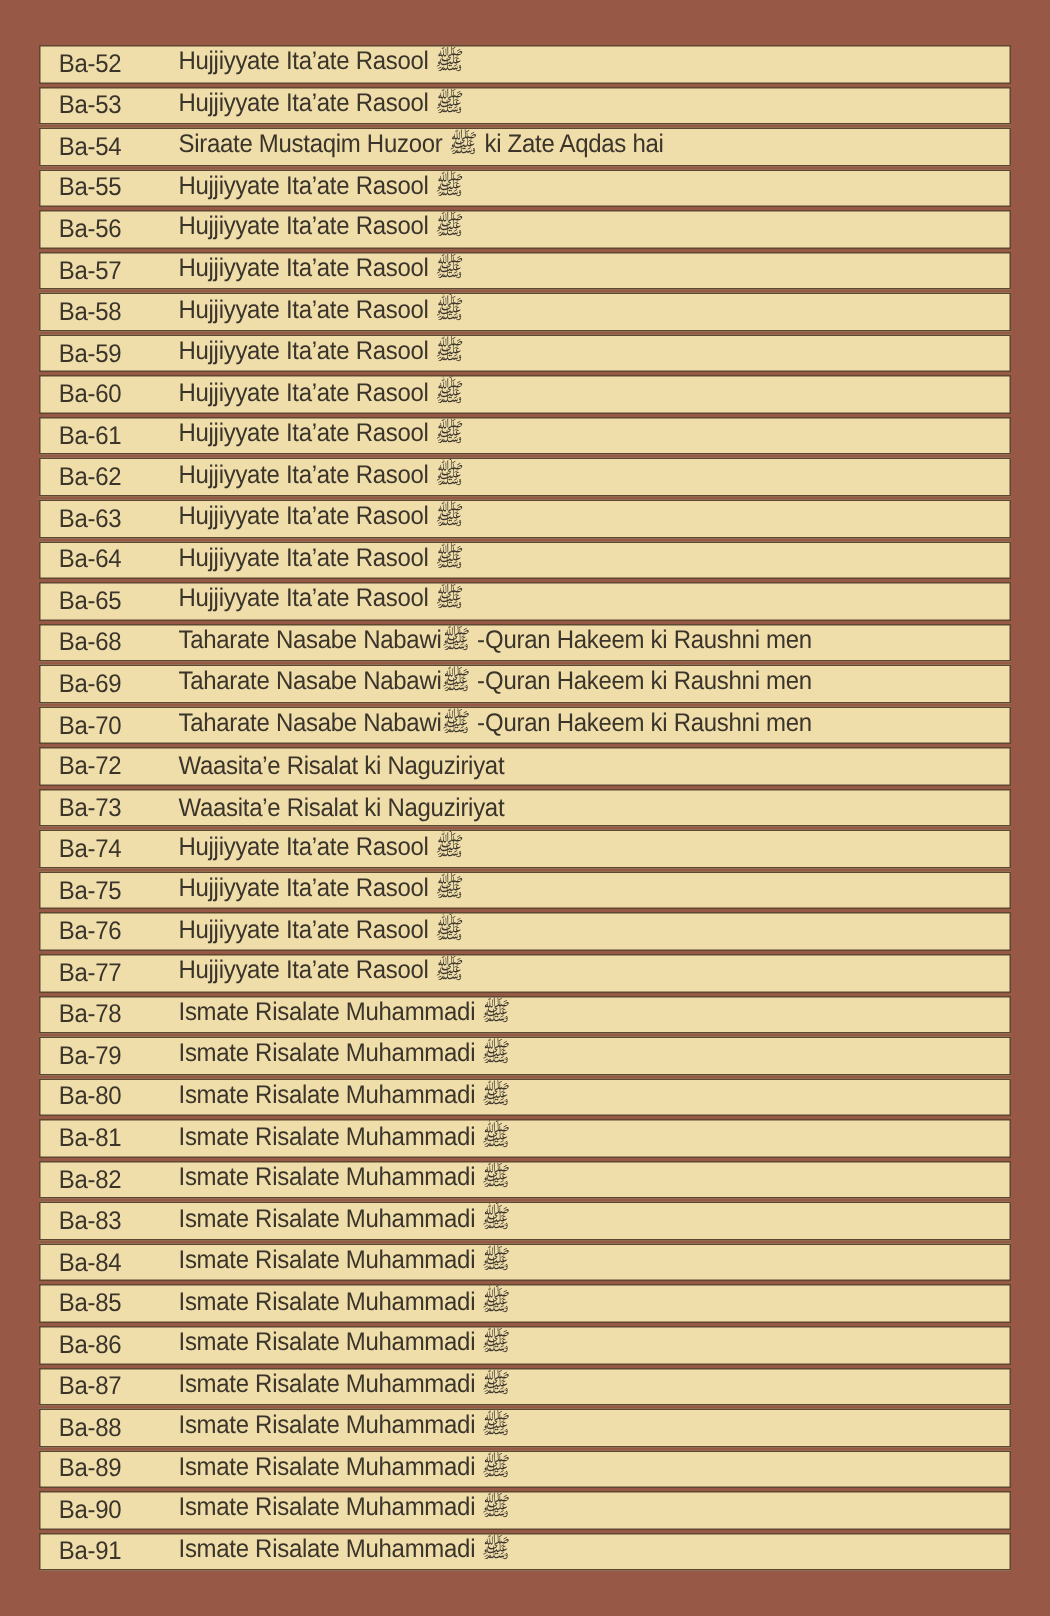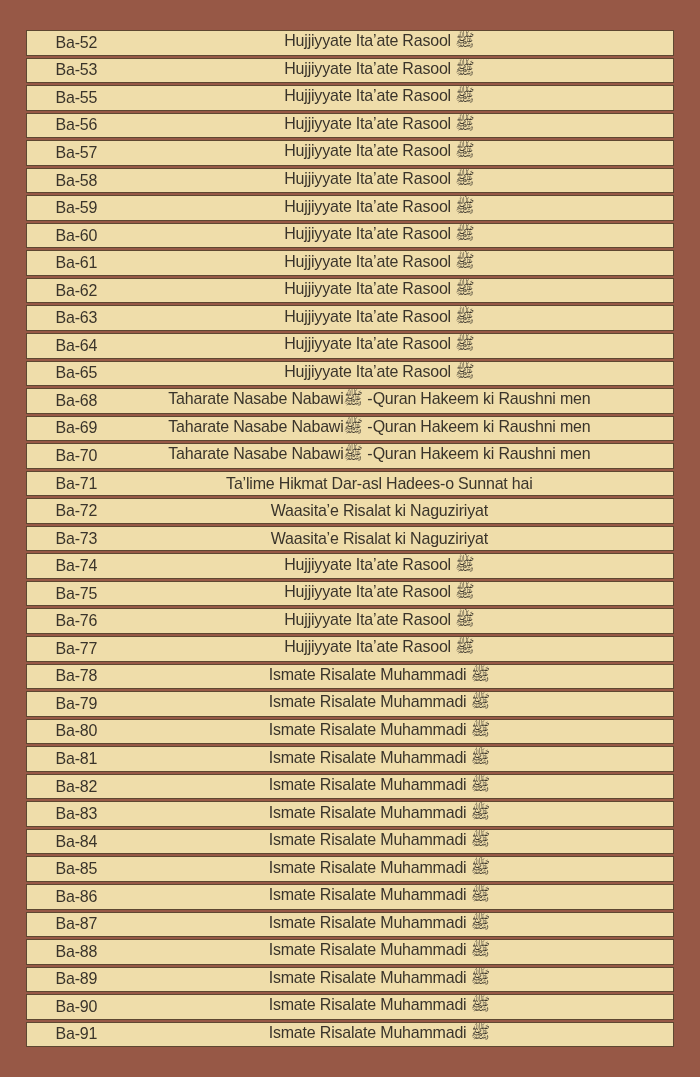--- a/index.html
+++ b/index.html
@@ -14,21 +14,20 @@
     height: 1077px;
     overflow: hidden;
     font-family: "Liberation Sans", "DejaVu Sans", sans-serif;
   }
   body { background: var(--page-bg); }
   .page {
     position: relative;
     width: 700px;
     height: 1077px;
     background: var(--page-bg);
-    text-align: center;
   }
   .panel {
     position: absolute;
     top: 30px;
     left: 26px;
     right: 26px;
     bottom: 30px;
     display: flex;
     flex-direction: column;
     gap: 2px;
@@ -67,20 +66,24 @@
   <div class="row">
     <span class="code">Ba-52</span>
     <span class="title">Hujjiyyate Ita’ate Rasool ﷺ</span>
   </div>
 
   <div class="row">
     <span class="code">Ba-53</span>
     <span class="title">Hujjiyyate Ita’ate Rasool ﷺ</span>
   </div>
 
+  <div class="row">
+    <span class="code">Ba-54</span>
+    <span class="title">Siraate Mustaqim Huzoor ﷺ ki Zate Aqdas hai</span>
+  </div>
 
   <div class="row">
     <span class="code">Ba-55</span>
     <span class="title">Hujjiyyate Ita’ate Rasool ﷺ</span>
   </div>
 
   <div class="row">
     <span class="code">Ba-56</span>
     <span class="title">Hujjiyyate Ita’ate Rasool ﷺ</span>
   </div>
@@ -140,24 +143,20 @@
   <div class="row">
     <span class="code">Ba-69</span>
     <span class="title">Taharate Nasabe Nabawiﷺ -Quran Hakeem ki Raushni men</span>
   </div>
 
   <div class="row">
     <span class="code">Ba-70</span>
     <span class="title">Taharate Nasabe Nabawiﷺ -Quran Hakeem ki Raushni men</span>
   </div>
 
-  <div class="row">
-    <span class="code">Ba-71</span>
-    <span class="title">Ta’lime Hikmat Dar-asl Hadees-o Sunnat hai</span>
-  </div>
 
   <div class="row">
     <span class="code">Ba-72</span>
     <span class="title">Waasita’e Risalat ki Naguziriyat</span>
   </div>
 
   <div class="row">
     <span class="code">Ba-73</span>
     <span class="title">Waasita’e Risalat ki Naguziriyat</span>
   </div>

